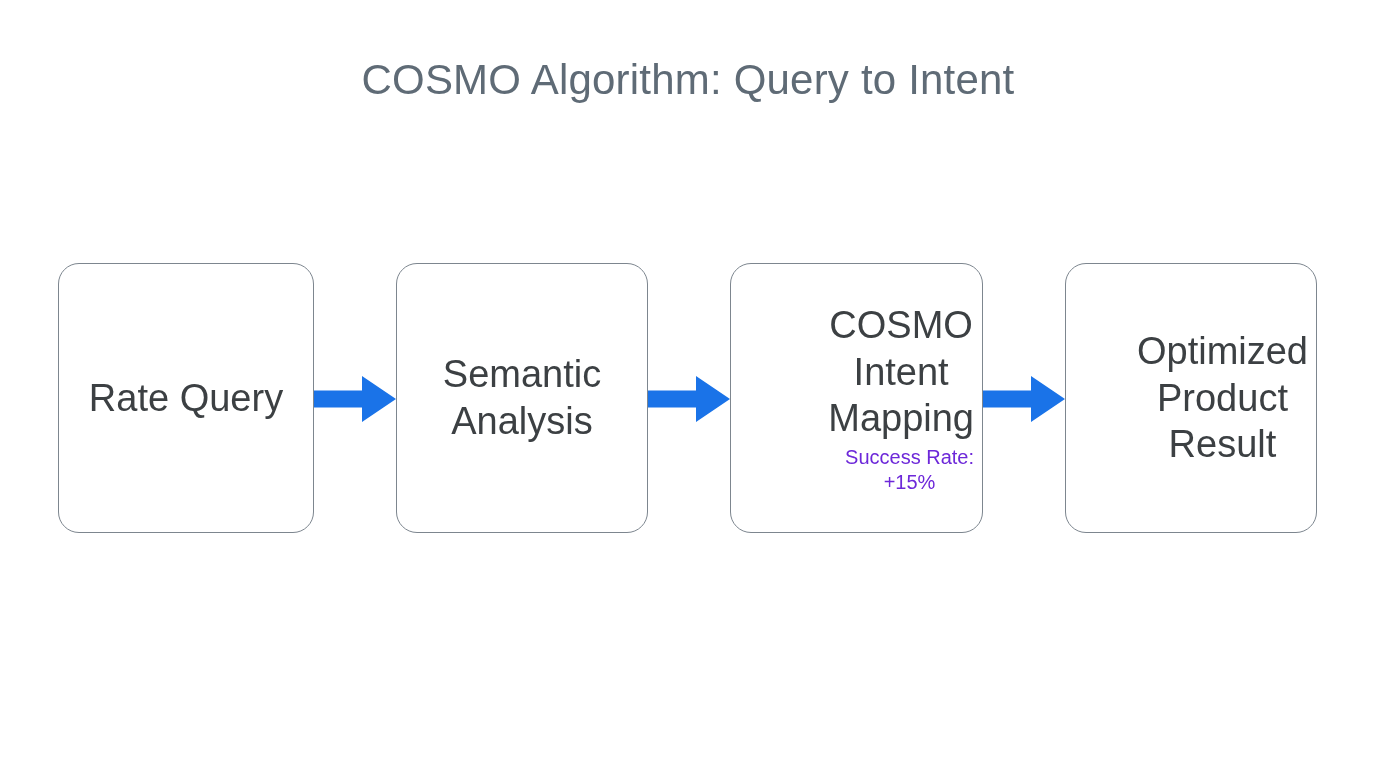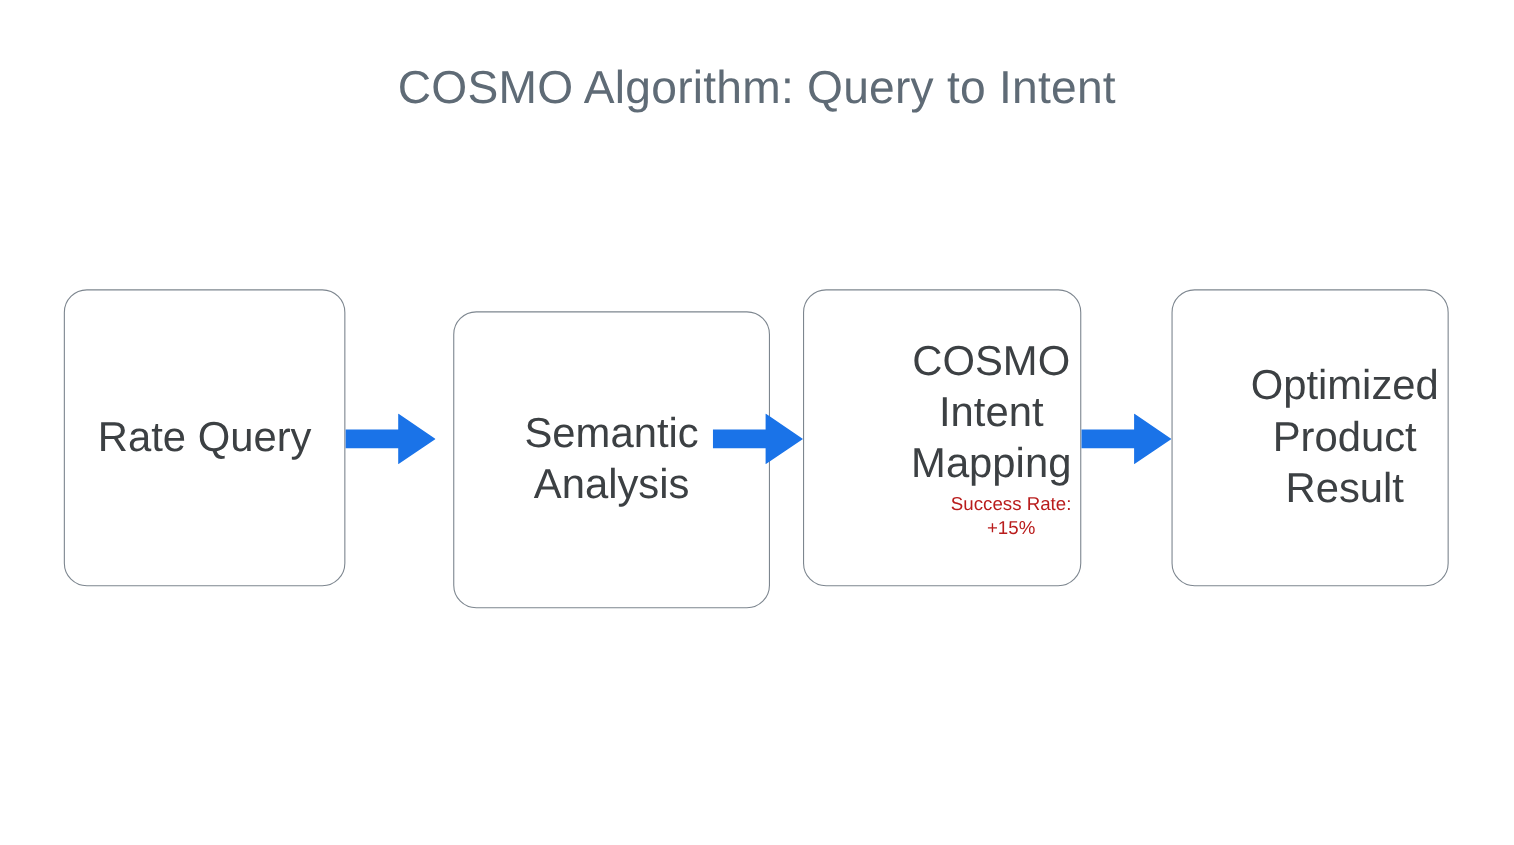--- a/index.html
+++ b/index.html
@@ -61,31 +61,31 @@
 
   .node-label {
     font-size: 38px;
     font-weight: 400;
     line-height: 1.23;
     color: #3c4043;
     white-space: pre-line;
   }
 
   .node-sub {
-    font-size: 17px;
+    font-size: 20px;
     font-weight: 400;
     line-height: 1.22;
-    color: #b91c1c;
+    color: #6d28d9;
     white-space: pre-line;
     margin-top: 3px;
   }
 
   
   #node-1 { left: 0px;    width: 256px; }
-  #node-2 { left: 354px;  width: 288px; margin-top: 20px; }
+  #node-2 { left: 338px;  width: 252px; }
   #node-3 { left: 672px;  width: 253px; align-items: flex-end; }
   #node-4 { left: 1007px; width: 252px; align-items: flex-end; }
 
   
   .flow-arrow {
     position: absolute;
     top: 113px;      
     height: 46px;
     width: 82px;
     display: block;

